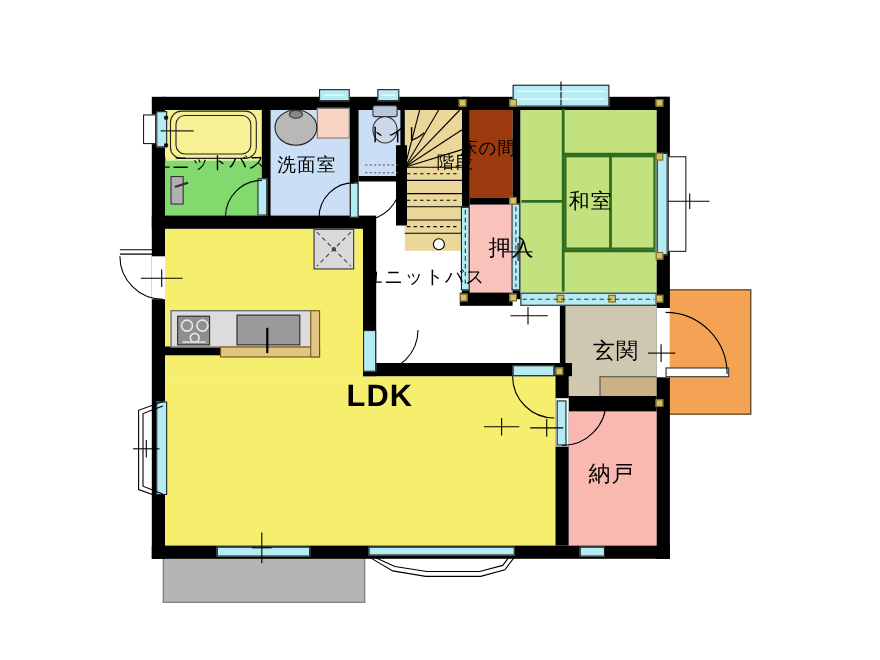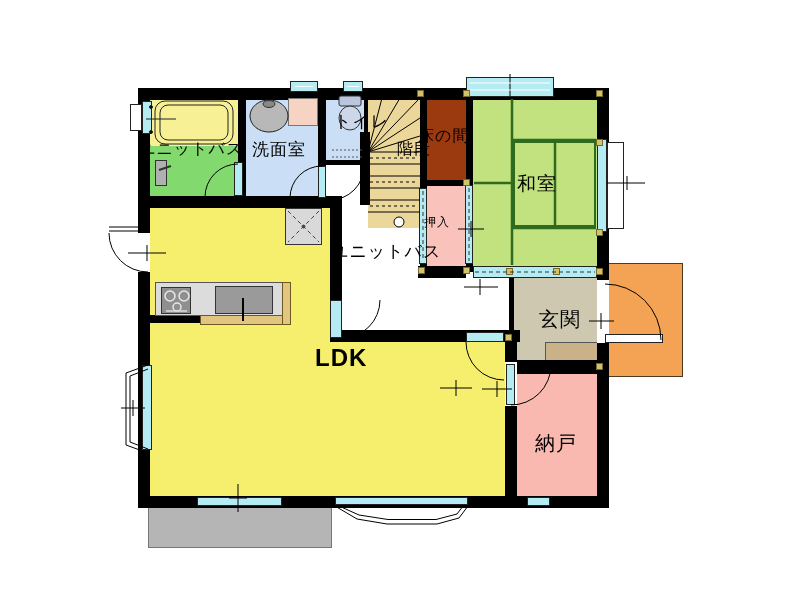--- a/index.html
+++ b/index.html
@@ -220,19 +220,19 @@
       <line x1="470" y1="90" x2="550" y2="90" stroke="#fff"></line>
     </g>
   </svg>
 
   <div class="lbl" style="left:139px;top:141px;font-size:16px;">ユニットバス</div>
   <div class="lbl" style="left:252px;top:141px;font-size:17px;">洗面室</div>
   <div class="lbl" style="left:334px;top:113px;font-size:17px;font-family:Liberation Serif, serif;">トイレ</div>
   <div class="lbl" style="left:373px;top:141px;font-size:16px;padding-left:24px;">階段</div>
   <div class="lbl" style="left:418px;top:128px;font-size:16px;">床の間</div>
   <div class="lbl" style="left:517px;top:174px;font-size:19px;">和室</div>
-  <div class="lbl" style="left:424px;top:216px;font-size:12px;">押入</div>
+  <div class="lbl" style="left:444px;top:216px;font-size:20px;">押入</div>
   <div class="lbl" style="left:331px;top:243px;font-size:17px;">ユニットバス</div>
   <div class="lbl" style="left:539px;top:309px;font-size:20px;">玄関</div>
-  <div class="lbl" style="left:315px;top:346px;font-size:24px;font-weight:bold;">LDK</div>
-  <div class="lbl" style="left:535px;top:421px;font-size:20px;margin-top:12px;">納戸</div>
+  <div class="lbl" style="left:315px;top:346px;font-size:28px;font-weight:bold;">LDK</div>
+  <div class="lbl" style="left:535px;top:421px;font-size:20px;">納戸</div>
 
 </div>
 
 </body></html>

